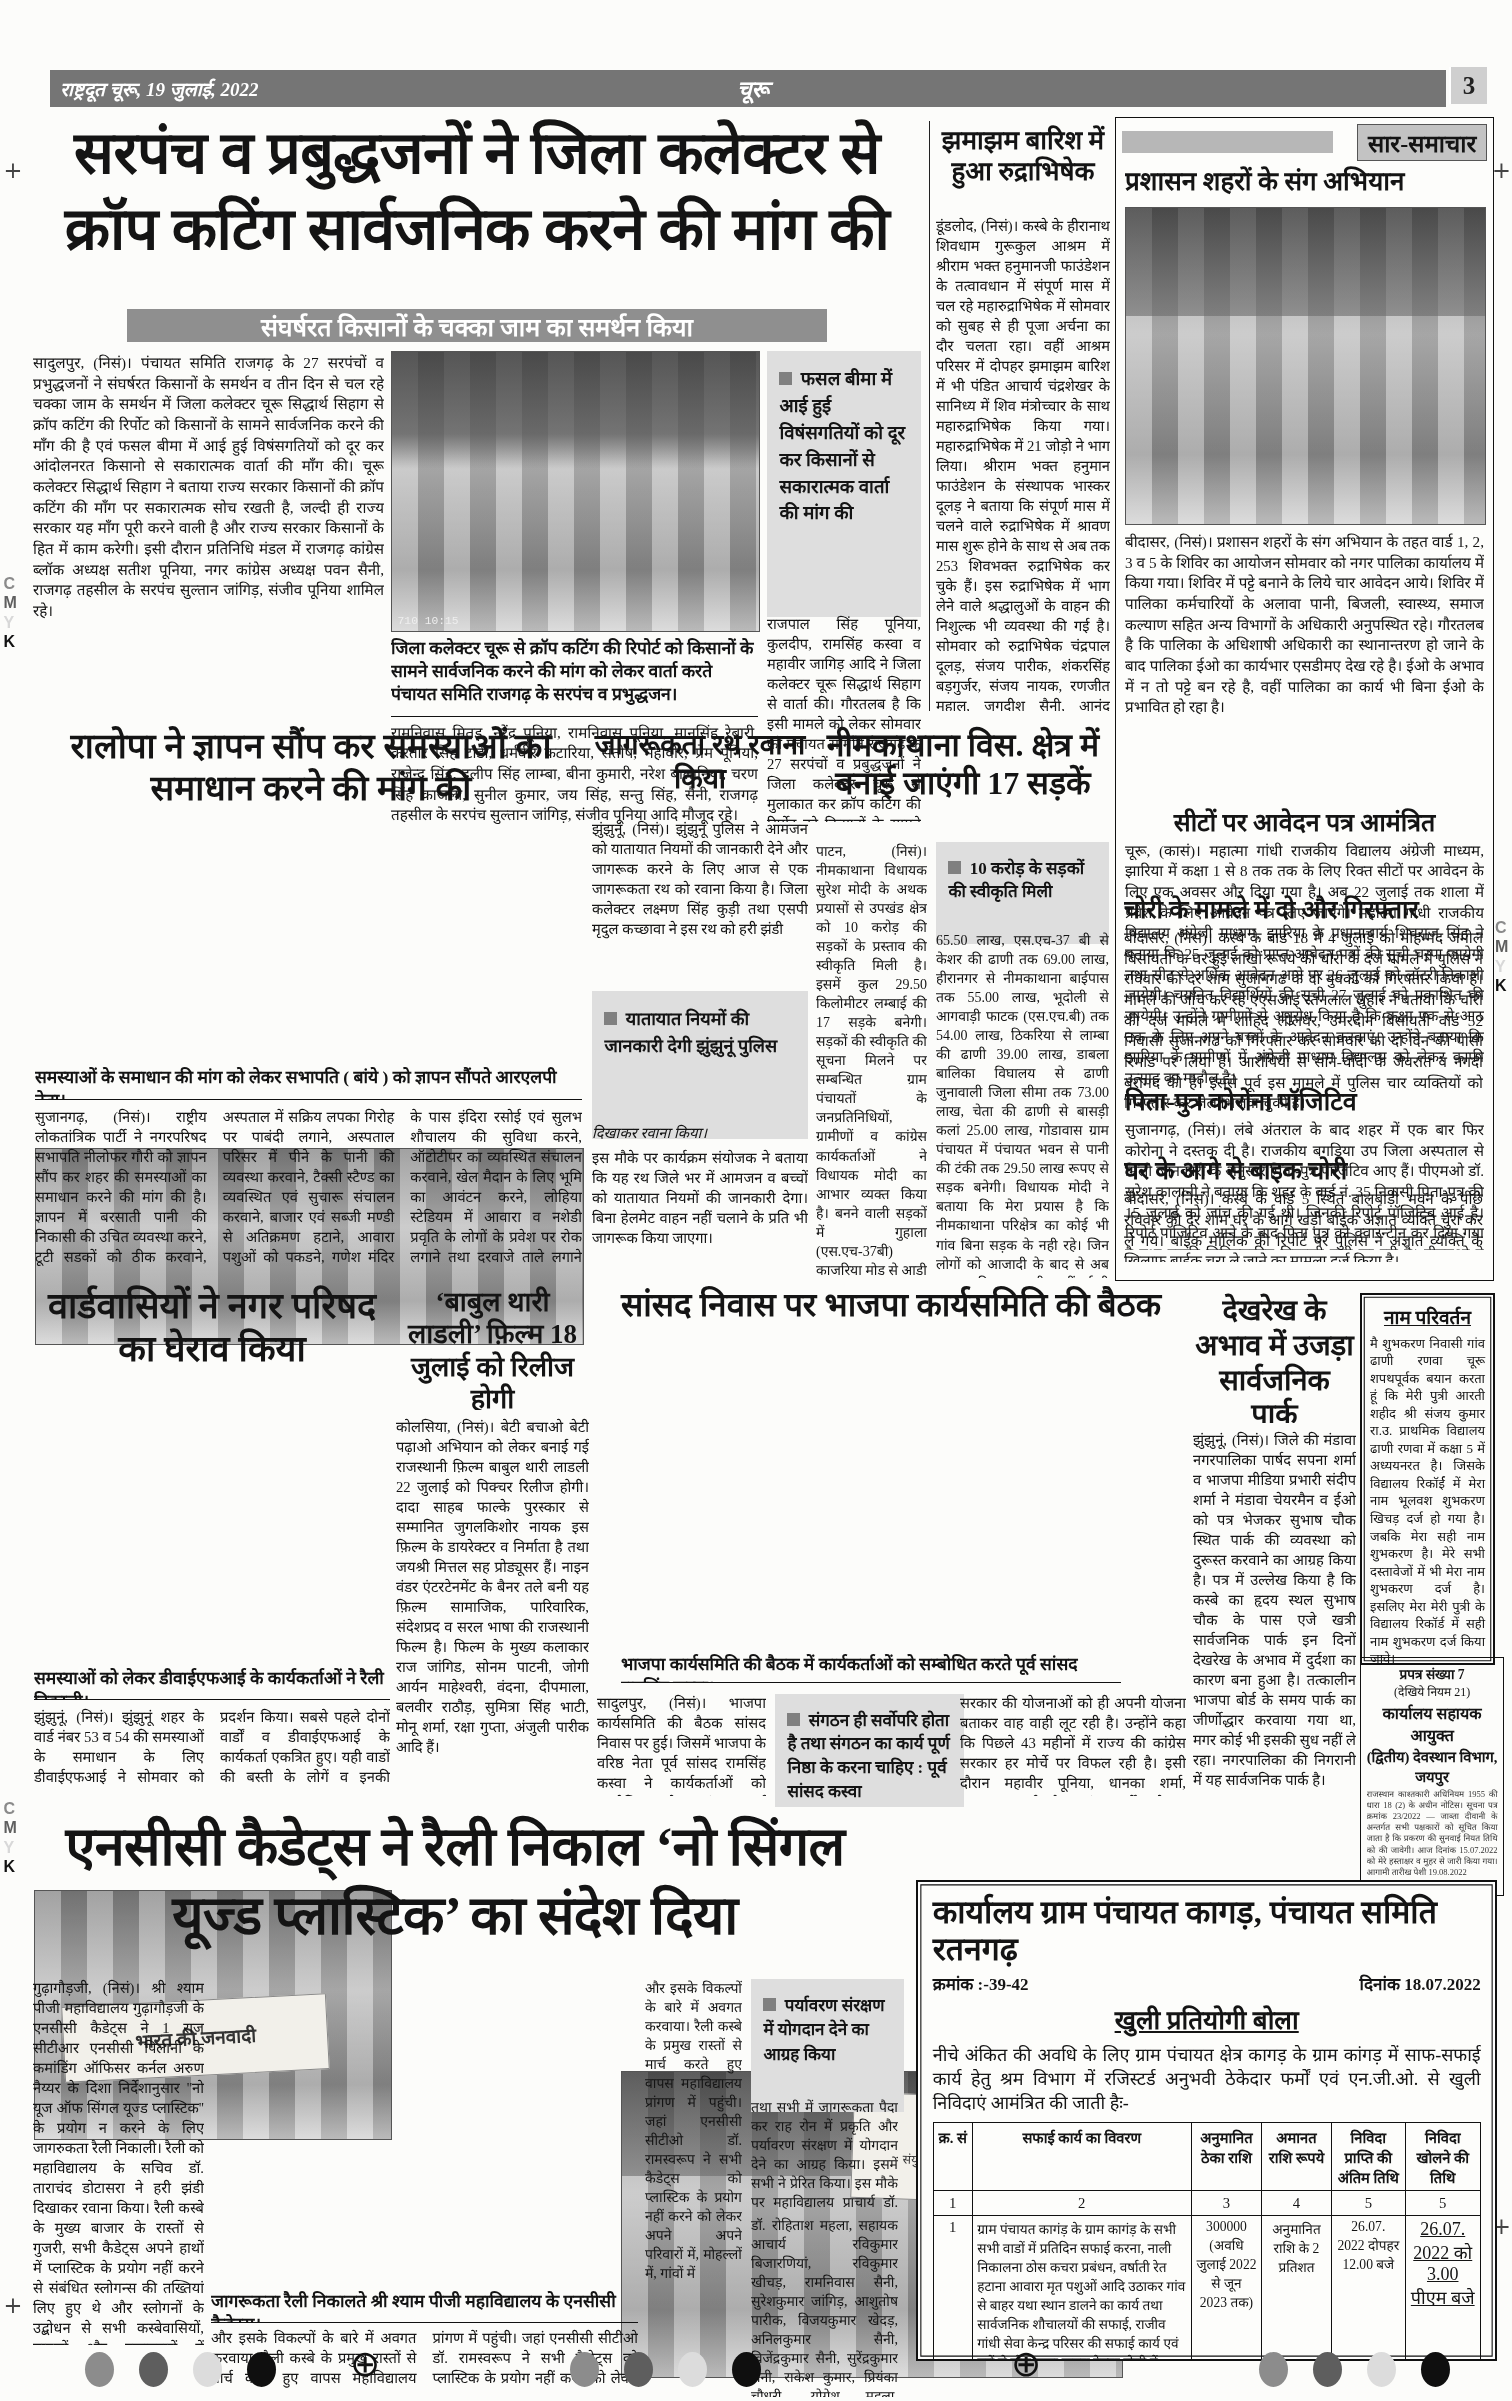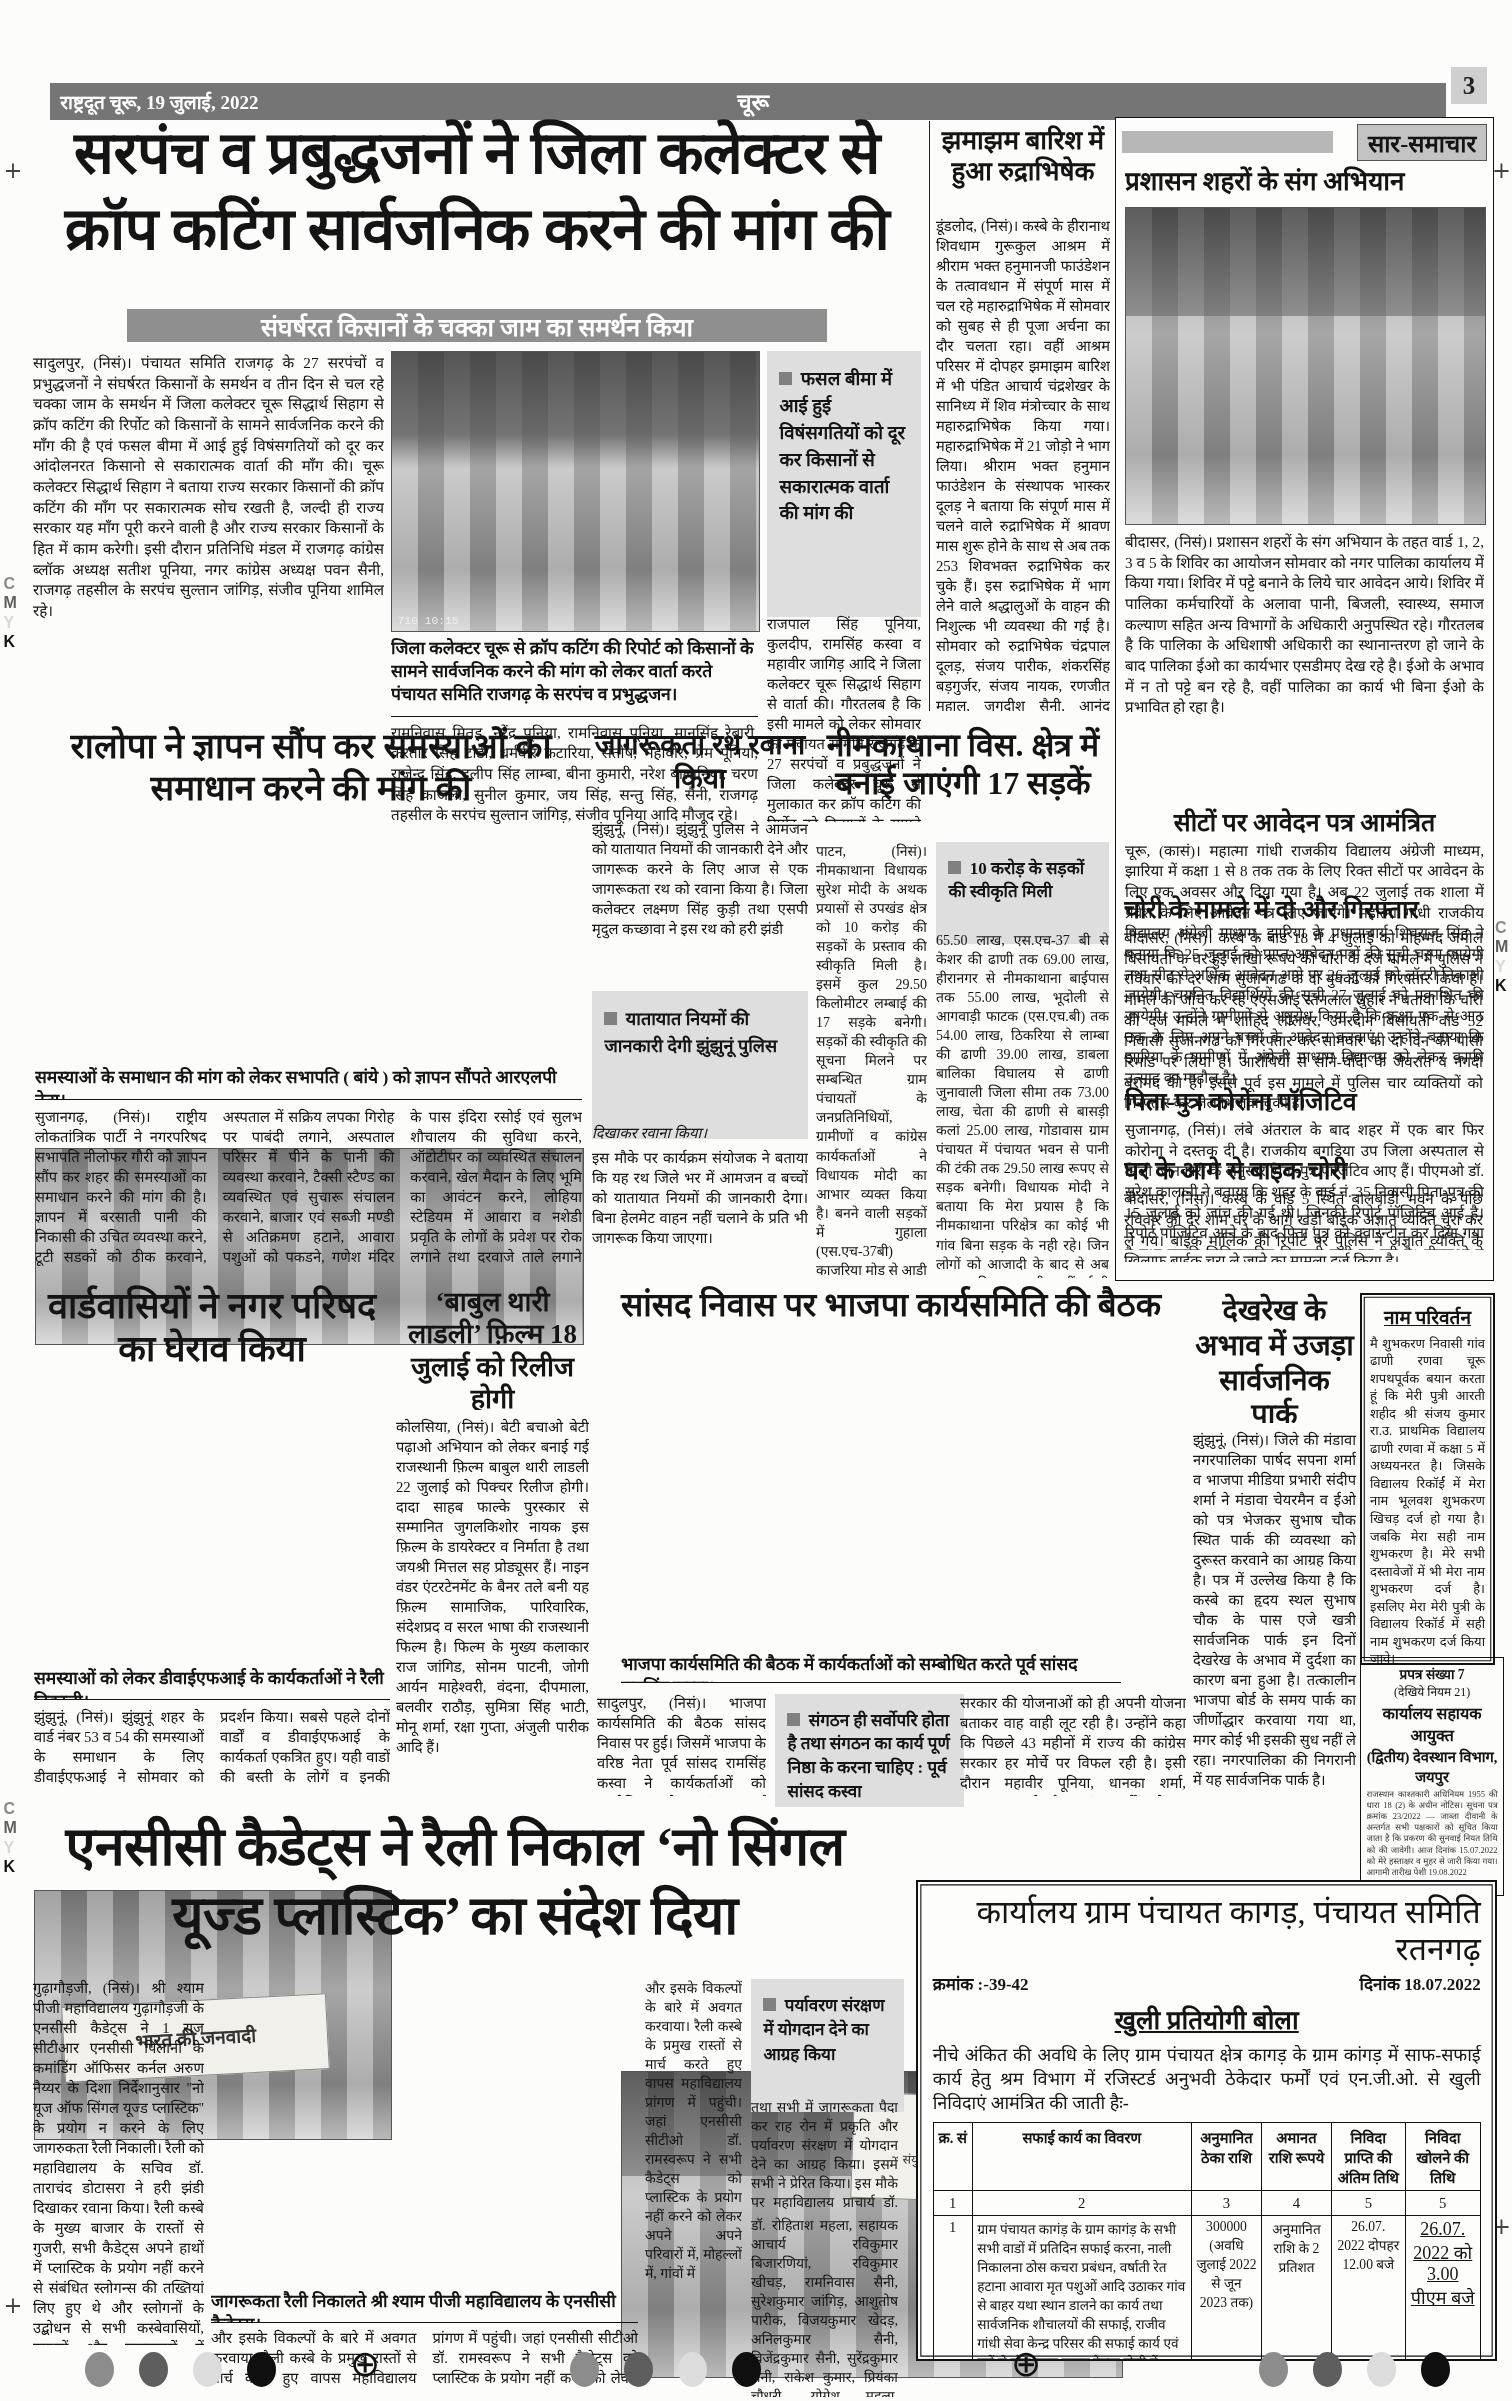--- a/index.html
+++ b/index.html
@@ -4,22 +4,22 @@
 <style>
   html,body{margin:0;padding:0;background:#e8e8e8;}
   .page{position:relative;width:1512px;height:2401px;background:#fcfcfa;color:#141414;
         font-family:"Liberation Serif","DejaVu Serif",serif;overflow:hidden;}
   .abs{position:absolute;}
   .just{text-align:justify;}
   .ovh{overflow:hidden;}
   .ctr{text-align:center;}
   .b{font-weight:bold;}
   
-  .masthead{left:50px;top:83px;width:1396px;height:37px;background:#757575;color:#fff;
-            display:flex;align-items:center;}
+  .masthead{left:50px;top:70px;width:1396px;height:37px;background:#757575;color:#fff;
+            display:flex;align-items:center;font-style:italic;}
   .masthead .mleft{font-size:19px;font-weight:bold;padding-left:10.2px;flex:1;}
   .masthead .mcenter{font-size:22.6px;font-weight:bold;flex:0 0 auto;}
   .masthead .mright{flex:1;}
   .pagebox{left:1449px;top:67px;width:36px;height:37px;background:#cfcfcf;border-left:2.3px solid #fff;
            display:flex;align-items:center;justify-content:center;font-size:25px;font-weight:bold;color:#222;}
   
   .h-lead{font-size:59px;line-height:1.28;font-weight:900;letter-spacing:-0.6px;}
   .subbar{background:#8f8f8f;color:#fff;font-size:25px;font-weight:bold;display:flex;align-items:center;justify-content:center;}
   .h2{font-weight:900;line-height:1.2;}
   .bodytext{font-size:15.2px;line-height:1.36;}
@@ -43,21 +43,21 @@
   .graybox .sq{display:inline-block;width:12.4px;height:12.4px;background:#808080;margin-right:9px;}
   
   .saarbox{border:1.7px solid #111;}
   .saarhead{display:flex;align-items:center;gap:24px;padding:5.6px 5.6px 3.4px 5.6px;}
   .saarbar{height:22.6px;background:#b7b7b7;flex:1;}
   .saartitle{background:#c3c3c3;border:1.1px solid #555;font-size:24px;font-weight:900;padding:1.1px 10.2px;}
   
   .nbox{border:2.3px solid #111;box-shadow:0 0 0 1.7px #fff inset, 0 0 0 2.8px #111 inset;padding:9px 8px;}
   
   .tenderbox{border:2.8px solid #111;box-shadow:0 0 0 2.3px #fff inset,0 0 0 3.4px #111 inset;padding:12.4px 14.7px;background:#fdfdfb;}
-  .tender-title{font-size:32px;font-weight:400;text-align:right;line-height:1.15;}
+  .tender-title{font-size:32px;font-weight:700;text-align:left;line-height:1.15;}
   .tender-sub{font-size:26px;font-weight:900;text-decoration:underline;text-align:center;margin:5.6px 0;}
   table.tnd{border-collapse:collapse;width:100%;font-size:14.7px;}
   table.tnd td,table.tnd th{border:1.1px solid #111;padding:3.4px 4.5px;vertical-align:top;}
   table.tnd th{font-weight:bold;text-align:center;}
   .stamp{width:52px;height:52px;border:1.7px solid #333;border-radius:50%;display:flex;flex-direction:column;
          align-items:center;justify-content:center;font-size:10.2px;font-weight:bold;color:#333;}
   
   .crop{position:absolute;font-size:22.6px;color:#444;font-family:"DejaVu Sans",sans-serif;}
   .cmyk{position:absolute;display:flex;flex-direction:column;gap:3.4px;font-family:"Liberation Sans",sans-serif;
         font-size:16px;font-weight:bold;line-height:1;}

